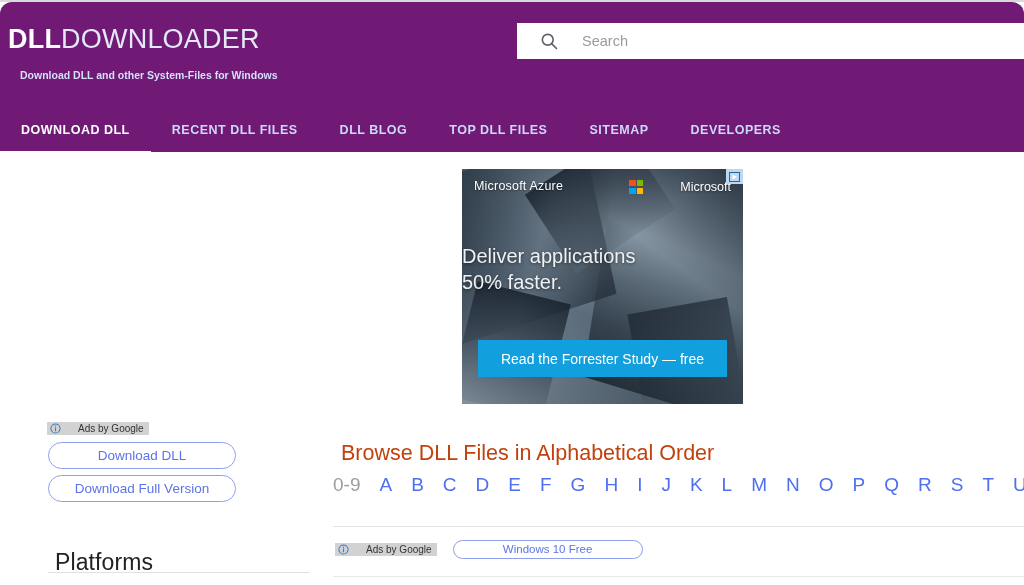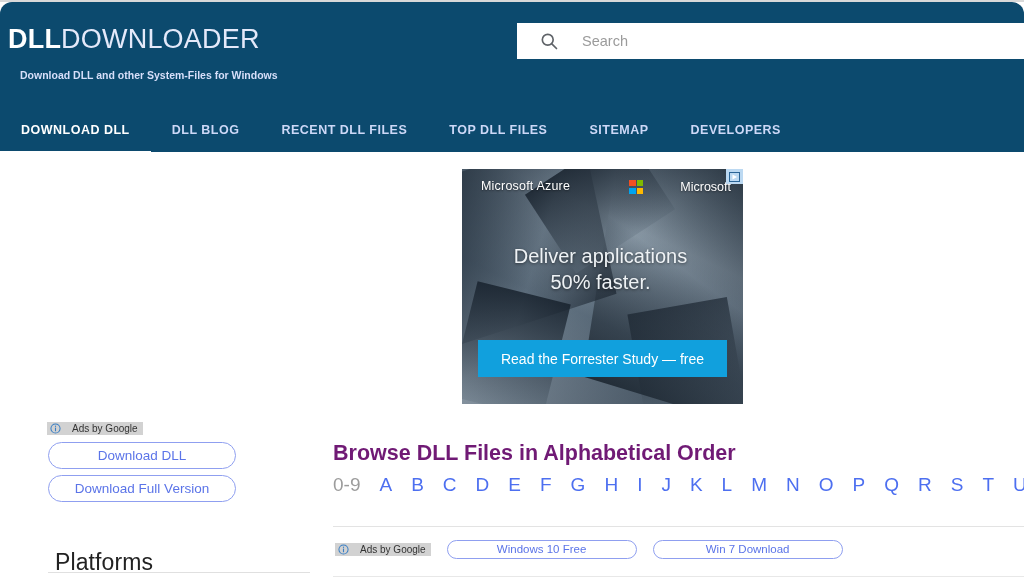--- a/index.html
+++ b/index.html
@@ -23,21 +23,21 @@
     height: 2px;
     background: #d9d9d9;
   }
 
   
   .site-header {
     position: absolute;
     top: 2px; left: 0;
     width: 1024px;
     height: 192px;
-    background: #0c4a6e;
+    background: #701a75;
     box-sizing: border-box;
     border-radius: 12px;
   }
   .brand {
     position: absolute;
     left: 8px;
     top: 22px;
     font-size: 27px;
     letter-spacing: 0.2px;
     color: #e9edfb;
@@ -192,21 +192,21 @@
   }
   .ad-bldg {
     position: absolute;
     background: linear-gradient(180deg, rgba(22,32,43,0.82), rgba(96,112,126,0.35));
   }
   .ad-bldg.b1 { left: 28%; top: -6%; width: 42%; height: 40%; transform: rotate(-33deg); }
   .ad-bldg.b2 { left: 0%;  top: 52%; width: 34%; height: 50%; transform: rotate(14deg); }
   .ad-bldg.b3 { right: 2%; top: 58%; width: 36%; height: 46%; transform: rotate(-10deg); }
   .ad-azure {
     position: absolute;
-    left: 19px;
+    left: 12px;
     top: 10px;
     font-size: 12.5px;
     color: #ffffff;
     letter-spacing: 0.2px;
     text-shadow: 0 1px 2px rgba(0,0,0,0.45);
   }
   .ad-ms-logo {
     position: absolute;
     right: 12px;
     top: 11px;
@@ -243,21 +243,21 @@
     display: flex;
     align-items: center;
     justify-content: center;
   }
   .ad-adchoices svg { display: block; }
   .ad-headline {
     position: absolute;
     left: 0;
     right: 4px;
     top: 74px;
-    text-align: center;
+    text-align: left;
     font-size: 20px;
     line-height: 26px;
     color: #eef2f5;
     font-weight: 300;
     text-shadow: 0 1px 3px rgba(0,0,0,0.5);
   }
   .ad-cta {
     position: absolute;
     left: 16px;
     right: 16px;
@@ -275,21 +275,21 @@
   
   .sidebar {
     position: absolute;
     left: 0;
     top: 0;
     width: 310px;
   }
   .adsense-badge {
     display: inline-flex;
     align-items: center;
-    gap: 11px;
+    gap: 17px;
     background: #d2d2d2;
     padding: 1px 5px 1px 3px;
     font-size: 10px;
     color: #333333;
     white-space: nowrap;
   }
   .adsense-badge .info-i {
     width: 11px;
     height: 11px;
     flex: 0 0 auto;
@@ -339,25 +339,25 @@
 
   
   .main-col {
     position: absolute;
     left: 333px;
     top: 0;
     width: 691px;
   }
   .browse-title {
     position: absolute;
-    left: 0;
+    left: 8px;
     top: 275px;
     font-size: 21.5px;
-    font-weight: bold;
-    color: #701a75;
+    font-weight: normal;
+    color: #c2410c;
     white-space: nowrap;
   }
   .alpha-row {
     position: absolute;
     left: 0;
     top: 322px;
     display: flex;
     align-items: baseline;
     gap: 19px;
     font-size: 19px;
@@ -438,24 +438,24 @@
       <line x1="15.4" y1="15.4" x2="21" y2="21" stroke-linecap="round"></line>
     </svg>
     <input class="search-input" type="text" placeholder="Search" style="">
   </div>
 
   <nav class="main-nav">
     <div class="nav-item is-active">
       <span>DOWNLOAD DLL</span>
     </div>
     <div class="nav-item">
+      <span>RECENT DLL FILES</span>
+    </div>
+    <div class="nav-item">
       <span>DLL BLOG</span>
-    </div>
-    <div class="nav-item">
-      <span>RECENT DLL FILES</span>
     </div>
     <div class="nav-item">
       <span>TOP DLL FILES</span>
     </div>
     <div class="nav-item">
       <span>SITEMAP</span>
     </div>
     <div class="nav-item">
       <span>DEVELOPERS</span>
     </div>
@@ -553,18 +553,17 @@
     <div class="bottom-ad-row">
       <div class="adsense-badge">
         <svg class="info-i" viewBox="0 0 12 12">
           <circle cx="6" cy="6" r="5" fill="none" stroke="#3a7fc4" stroke-width="1.1"></circle>
           <rect x="5.4" y="5" width="1.2" height="4" fill="#3a7fc4"></rect>
           <rect x="5.4" y="2.9" width="1.2" height="1.3" fill="#3a7fc4"></rect>
         </svg>
         <span>Ads by Google</span>
       </div>
       <div class="bottom-pill">Windows 10 Free</div>
-      <div class="bottom-pill">Win 7 Download</div>
     </div>
 
     <div class="bottom-ad-rule-bottom"></div>
   </main>
 </div>
 
 </body></html>

